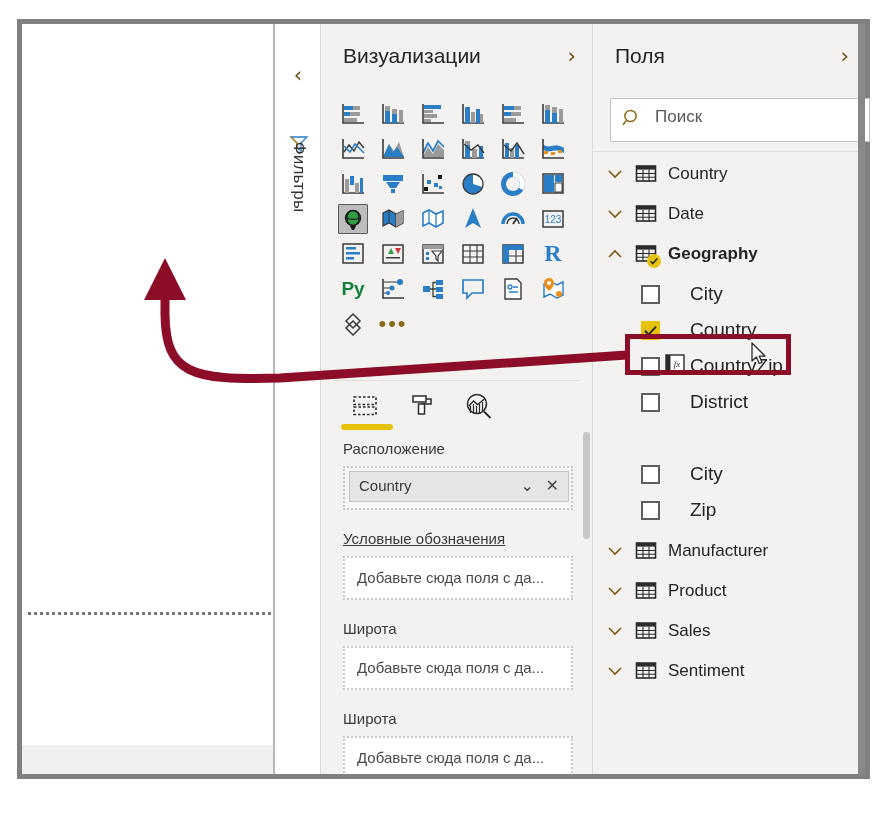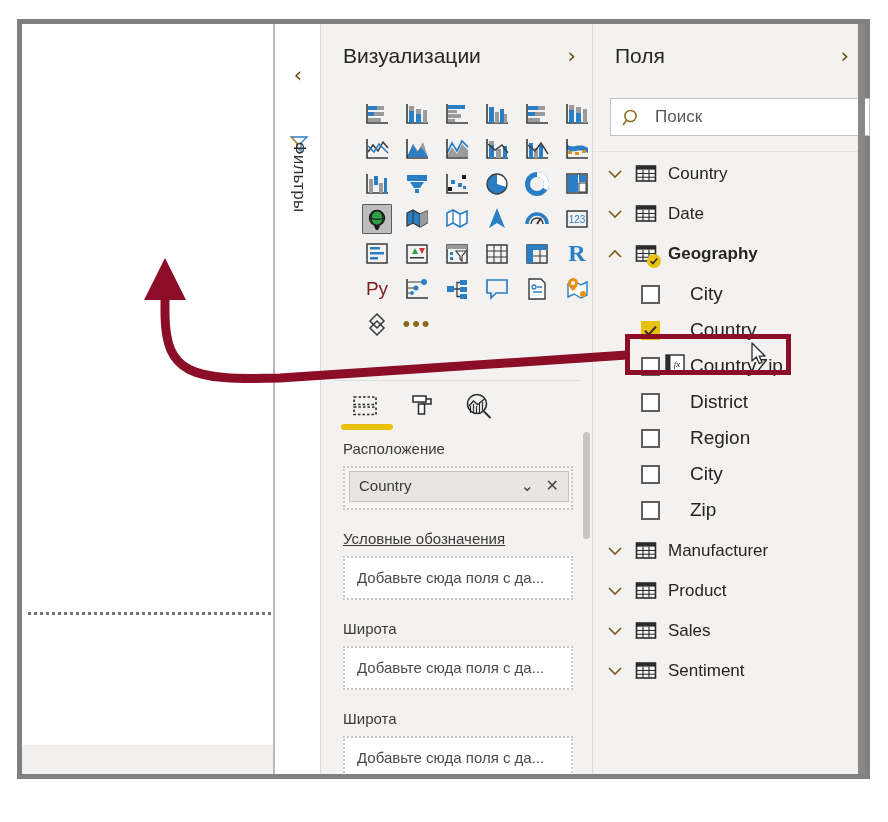--- a/index.html
+++ b/index.html
@@ -121,21 +121,21 @@
     position: absolute;
     right: 16px; top: 20px;
     font-size: 21px;
     line-height: 24px;
     color: #6b4a12;
     font-family: "DejaVu Sans", sans-serif;
   }
 
   .viz-grid {
     position: absolute;
-    left: 36px; top: 72px;
+    left: 12px; top: 72px;
     width: 240px;
     display: grid;
     grid-template-columns: repeat(6, 40px);
     grid-auto-rows: 35px;
   }
   .viz-cell {
     width: 40px; height: 35px;
     display: flex;
     align-items: center;
     justify-content: center;
@@ -158,23 +158,23 @@
     line-height: 10px;
   }
   .glyph-R {
     font-family: "Liberation Serif", serif;
     font-weight: bold;
     font-size: 24px;
     color: #2a7ec6;
   }
   .glyph-Py {
     font-family: "Liberation Sans", sans-serif;
-    font-weight: normal;
+    font-weight: bold;
     font-size: 19px;
-    color: #7f1d1d;
+    color: #15803d;
   }
 
   .cursor-arrow {
     position: absolute;
     left: 430px; top: 318px;
     width: 18px; height: 26px;
     z-index: 30;
   }
 
   
@@ -279,21 +279,21 @@
   
   .fields-pane {
     position: absolute;
     left: 571px; top: 0;
     right: 0; height: 100%;
     background: #f3f2f1;
   }
   .search-box {
     position: absolute;
     left: 17px; top: 74px;
-    width: 260px; height: 38px;
+    width: 260px; height: 44px;
     background: #ffffff;
     border: 1px solid #c4c2c0;
   }
   .search-icon {
     position: absolute;
     left: 11px; top: 9px;
     width: 20px; height: 20px;
   }
   .search-text {
     position: absolute;
@@ -918,24 +918,20 @@
                 <rect x="1" y="1" width="18" height="16" fill="#ffffff" stroke="#2b2b2b" stroke-width="1.4"></rect>
                 <rect x="1" y="1" width="4.5" height="16" fill="#2b2b2b"></rect>
                 <text x="12" y="13" font-size="9" font-style="italic" font-family="Liberation Serif, serif" fill="#2b2b2b" text-anchor="middle">fx</text>
               </svg></span>
             <span class="row-text">CountryZip</span>
           </div>
           <div class="field-row field-child" style="top: 228px;">
             <span class="row-checkbox"></span>
             <span class="row-text">District</span>
           </div>
-          <div class="field-row field-child" style="top: 264px;">
-            <span class="row-checkbox"></span>
-            <span class="row-text">Region</span>
-          </div>
           <div class="field-row field-child" style="top: 300px;">
             <span class="row-checkbox"></span>
             <span class="row-text">City</span>
           </div>
           <div class="field-row field-child" style="top: 336px;">
             <span class="row-checkbox"></span>
             <span class="row-text">Zip</span>
           </div>
           <div class="field-row" style="top: 377px;">
             <span class="row-chevron"><svg width="20" height="20" viewBox="0 0 20 20">

